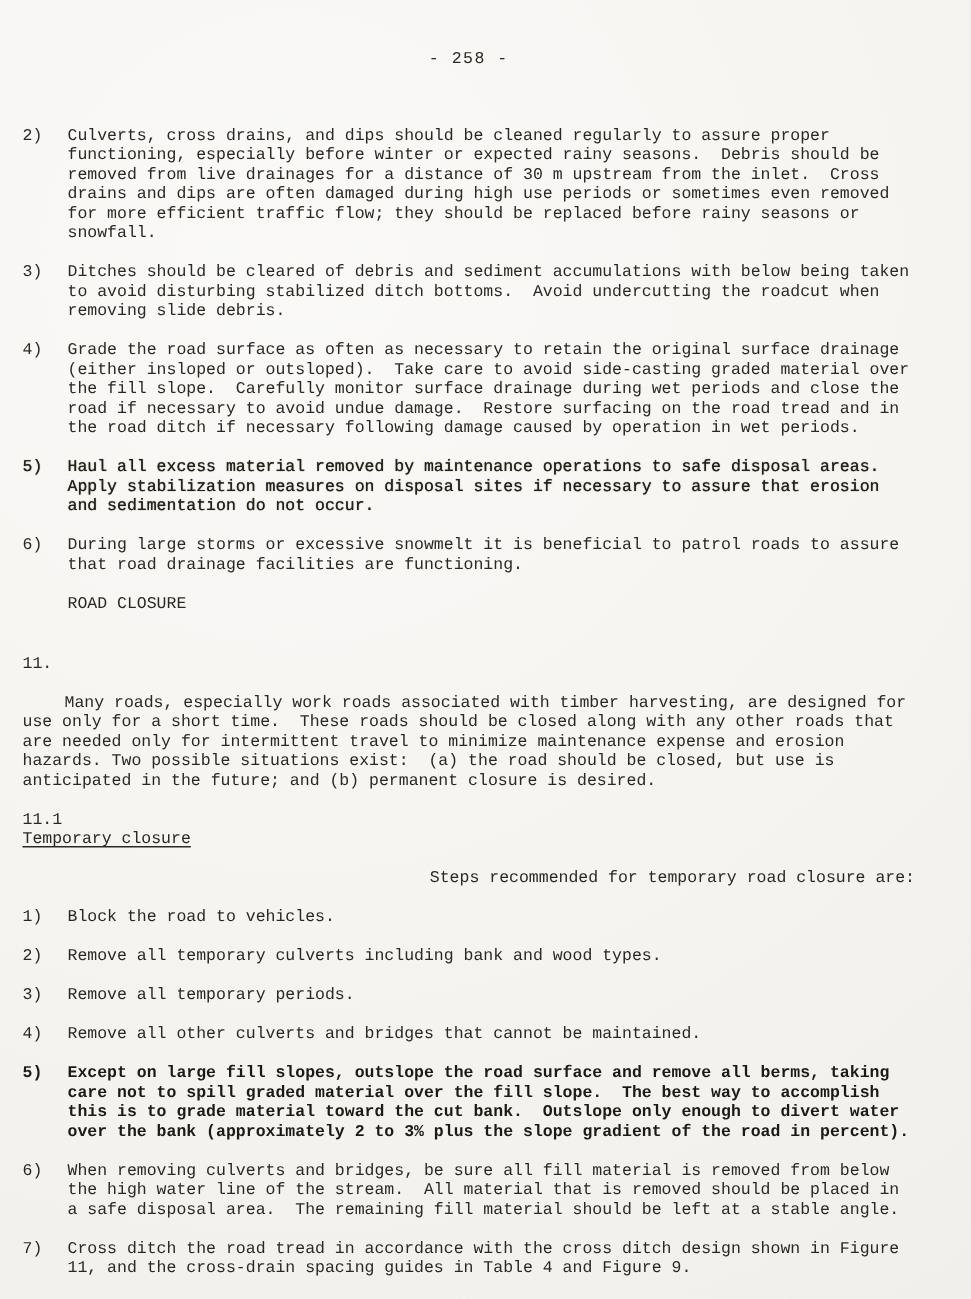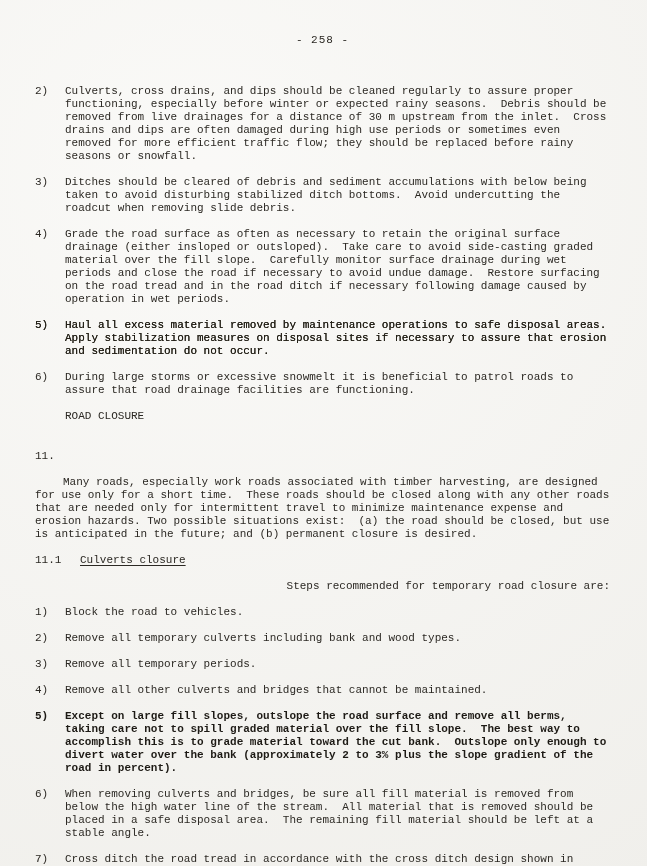--- a/index.html
+++ b/index.html
@@ -12,21 +12,21 @@
     width: 647px;
     height: 866px;
     margin: 0 auto;
     box-sizing: border-box;
     background: #f5f4f0;
     background-image: radial-gradient(circle at 30% 20%, rgba(255,255,255,0.5), rgba(0,0,0,0.02));
     color: #2b2823;
     font-family: "Liberation Mono", "DejaVu Sans Mono", monospace;
     font-size: 11px;
     line-height: 13px;
-    padding: 34px 37px 0 35px;
+    padding: 34px 37px 0 15px;
     overflow: hidden;
   }
   .page-number {
     text-align: center;
     margin-bottom: 38px;
     letter-spacing: 1px;
   }
   .list { margin: 0; }
   .list-item {
     display: flex;
@@ -48,20 +48,21 @@
   }
   .section-heading .item-num { width: 30px; margin-top: 40px; }
   .paragraph {
     text-indent: 28px;
     margin: 0 0 13px 0;
     white-space: pre-wrap;
   }
   .subsection-heading {
     display: flex;
     margin: 13px 0 13px 0;
+    flex-direction: column;
   }
   .subsection-heading .sub-num { flex: none; width: 45px; }
   .subsection-heading .sub-title {
     text-decoration: underline;
     text-underline-offset: 2px;
   }
   .lead {
     margin: 0 0 13px 28px;
     text-align: right;
   }
@@ -103,21 +104,21 @@
 
   <div class="section-heading">
     <span class="item-num">11.</span>
     <span class="section-title">ROAD CLOSURE</span>
   </div>
 
   <div class="paragraph">Many roads, especially work roads associated with timber harvesting, are designed for use only for a short time.  These roads should be closed along with any other roads that are needed only for intermittent travel to minimize maintenance expense and erosion hazards. Two possible situations exist:  (a) the road should be closed, but use is anticipated in the future; and (b) permanent closure is desired.</div>
 
   <div class="subsection-heading">
     <span class="sub-num">11.1</span>
-    <span class="sub-title">Culverts closure</span>
+    <span class="sub-title">Temporary closure</span>
   </div>
 
   <div class="lead">Steps recommended for temporary road closure are:</div>
 
   <div class="list">
 
       <div class="list-item">
         <span class="item-num">1)</span>
         <span class="item-text">Block the road to vehicles.</span>
       </div>

